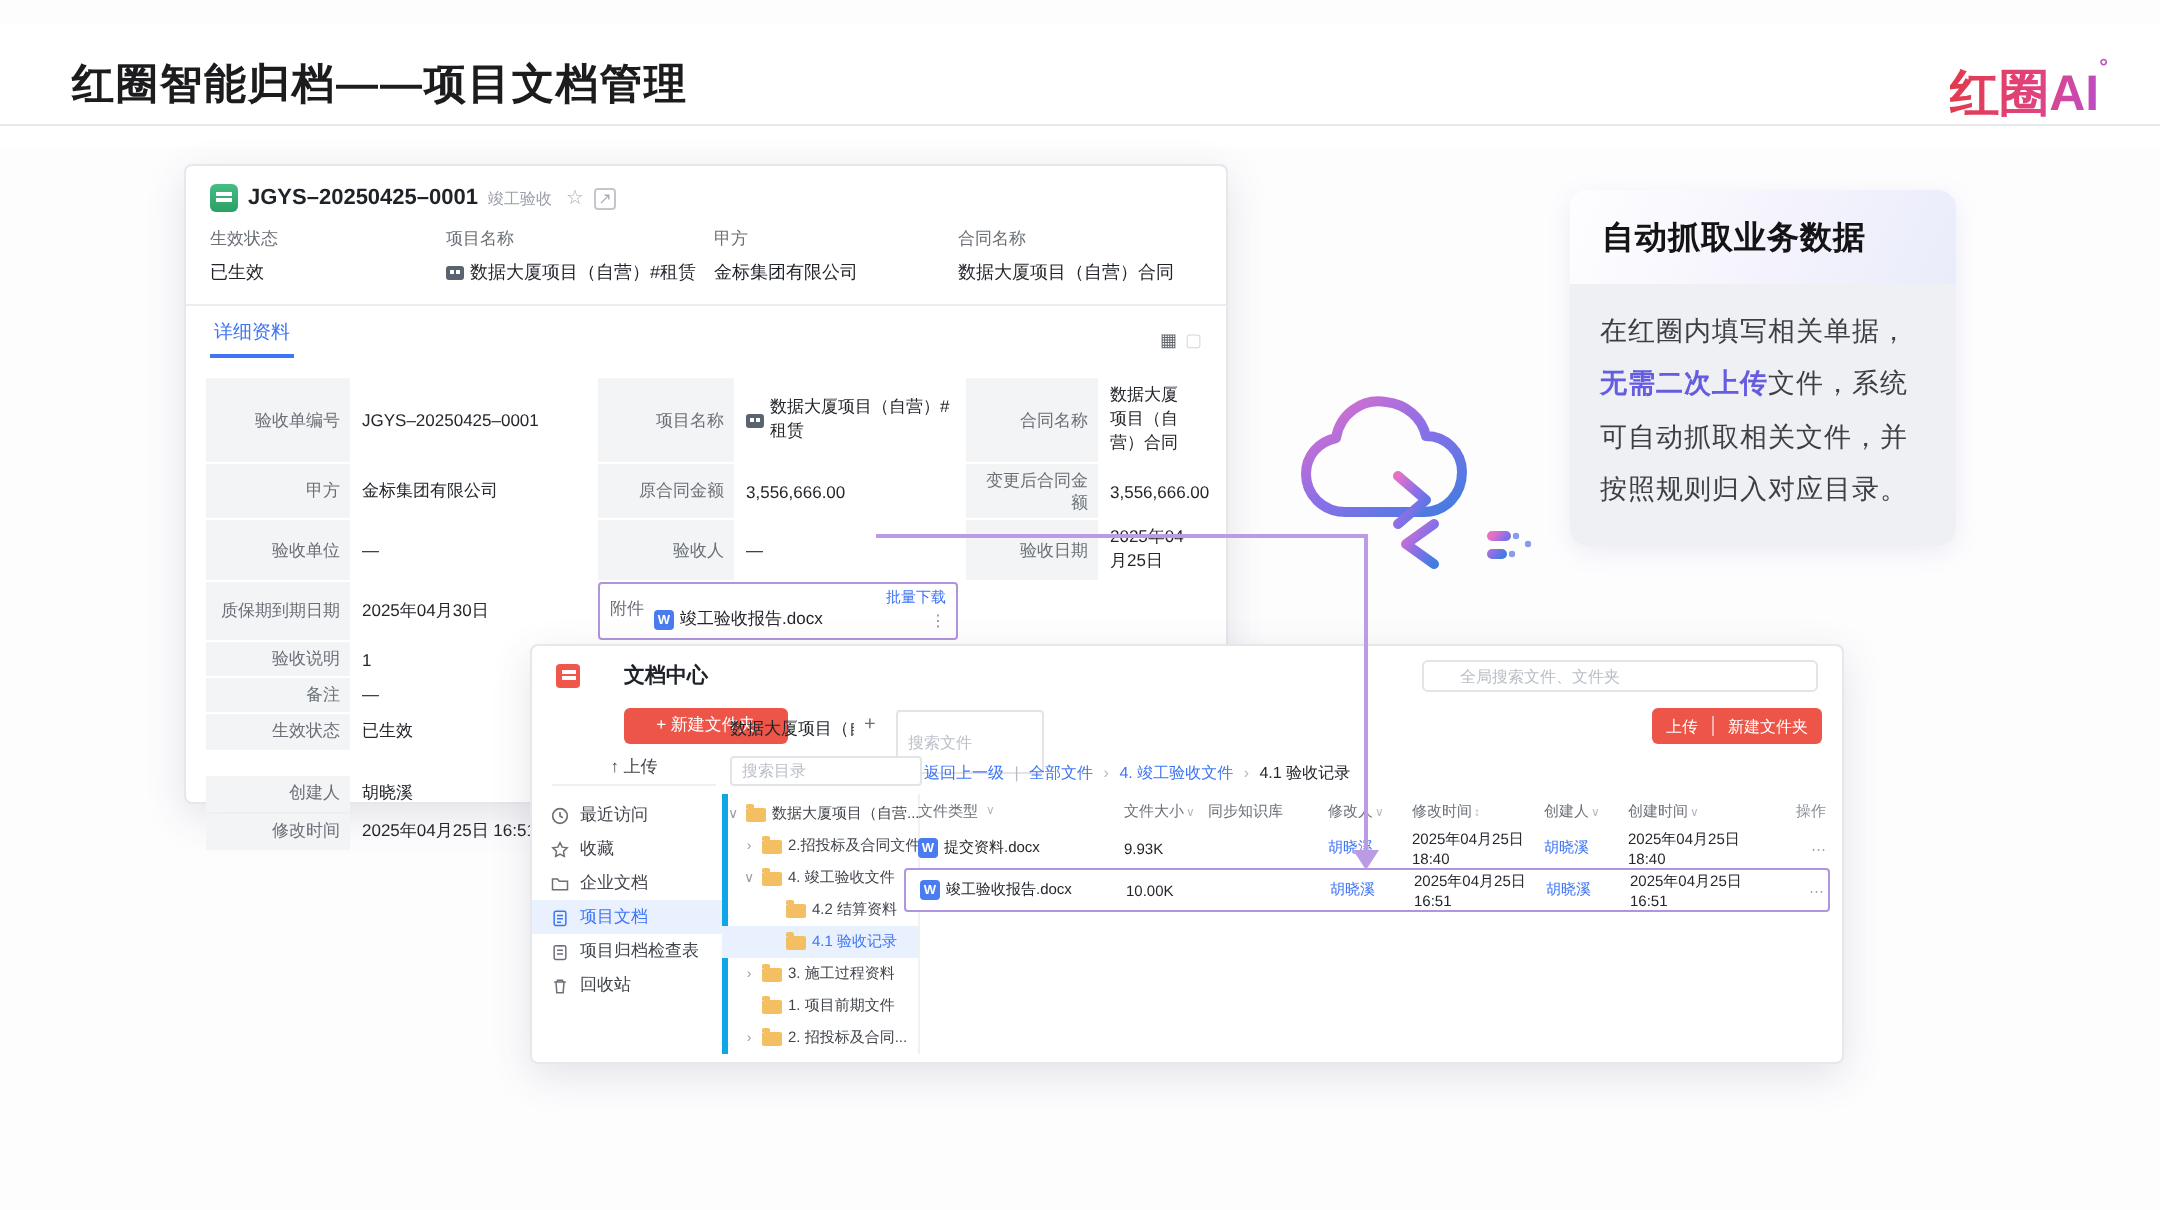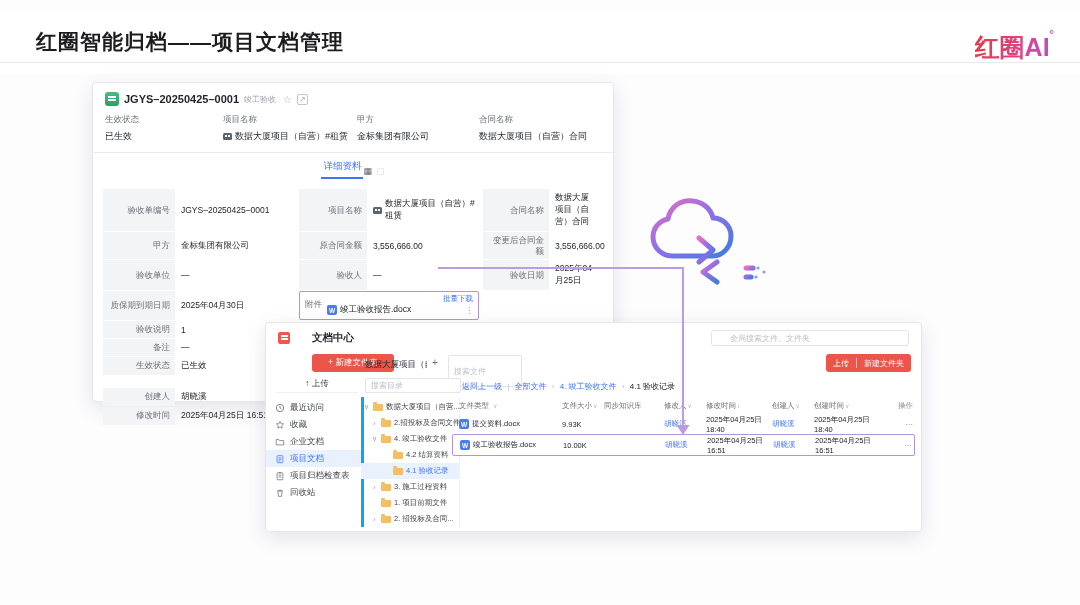--- a/index.html
+++ b/index.html
@@ -25,21 +25,21 @@
   .w1-title{font-size:11px;font-weight:700;color:#1f2329;}
   .w1-sub{font-size:8px;color:#9a9fa8;}
   .ic-star{font-size:10px;color:#a7acb4;margin-left:2px;cursor:pointer;}
   .ic-ext{font-size:8px;color:#a7acb4;border:1px solid #c3c7cd;border-radius:2px;width:9px;height:9px;line-height:9px;text-align:center;cursor:pointer;}
   .sumrow{display:flex;padding:3px 12px 9px;border-bottom:1px solid #ededf0;}
   .sf0{width:118px;}.sf1{width:134px;}.sf2{width:122px;}.sf3{flex:1;}
   .sfl{font-size:8.5px;color:#6b7077;margin-bottom:4px;}
   .sfv{font-size:9px;color:#1f2329;display:flex;align-items:center;gap:3px;}
   .proj-ic{display:inline-block;width:9px;height:7px;background:#5a6470;border-radius:1.5px;position:relative;flex:none;}
   .proj-ic::after{content:"";position:absolute;left:2px;top:2px;width:2px;height:2px;background:#fff;box-shadow:3px 0 0 #fff;}
-  .tabrow{display:flex;justify-content:center;align-items:flex-end;padding:5px 12px 0;}
+  .tabrow{display:flex;justify-content:space-between;align-items:flex-end;padding:5px 12px 0;}
   .tab1{font-size:9.5px;color:#3e74f6;border-bottom:2px solid #3e74f6;padding:2px 2px 4px;cursor:pointer;}
   .viewics{font-size:9px;color:#5f6368;display:flex;gap:4px;padding-bottom:3px;}
   .viewics .dim{color:#d4d7dc;}
   .dg{position:absolute;left:10px;right:10px;top:106px;}
   .dgr{display:flex;align-items:stretch;margin-bottom:1px;}
   .dgl{background:#f3f4f6;color:#6b7077;font-size:8.5px;display:flex;align-items:center;justify-content:flex-end;text-align:right;padding:3px 5px;line-height:1.25;}
   .dgv{font-size:8.5px;color:#23262b;display:flex;align-items:center;gap:3px;padding:3px 6px;}
   .l1{width:62px;flex:none;}.v1{width:112px;flex:none;}
   .l2{width:58px;flex:none;}.v2{width:104px;flex:none;}
   .l3{width:56px;flex:none;}.v3{flex:1;}
@@ -228,20 +228,24 @@
         <div class="dgl l1">创建人</div>
         <div class="dgv vfull lk">胡晓溪</div>
       </div>
       <div class="dgr">
         <div class="dgl l1">修改时间</div>
         <div class="dgv vfull">2025年04月25日 16:51</div>
       </div>
     </div>
   </section>
 
+  <aside class="callout">
+    <div class="co-head">自动抓取业务数据</div>
+    <div class="co-body"><span>在红圈内填写相关单据，</span><span class="hl">无需二次上传</span><span>文件，系统可自动抓取相关文件，并按照规则归入对应目录。</span></div>
+  </aside>
 
   <section class="win w2">
     <div class="w2h">
       <span class="dc-ic"></span>
       <span class="w2-title">文档中心</span>
     </div>
     <svg class="gs-ic" viewBox="0 0 10 10">
         <circle cx="4" cy="4" r="3" fill="none" stroke="#b9bec6" stroke-width="1.2"></circle>
         <path d="M6.2 6.2L9 9" stroke="#b9bec6" stroke-width="1.2"></path>
       </svg>

